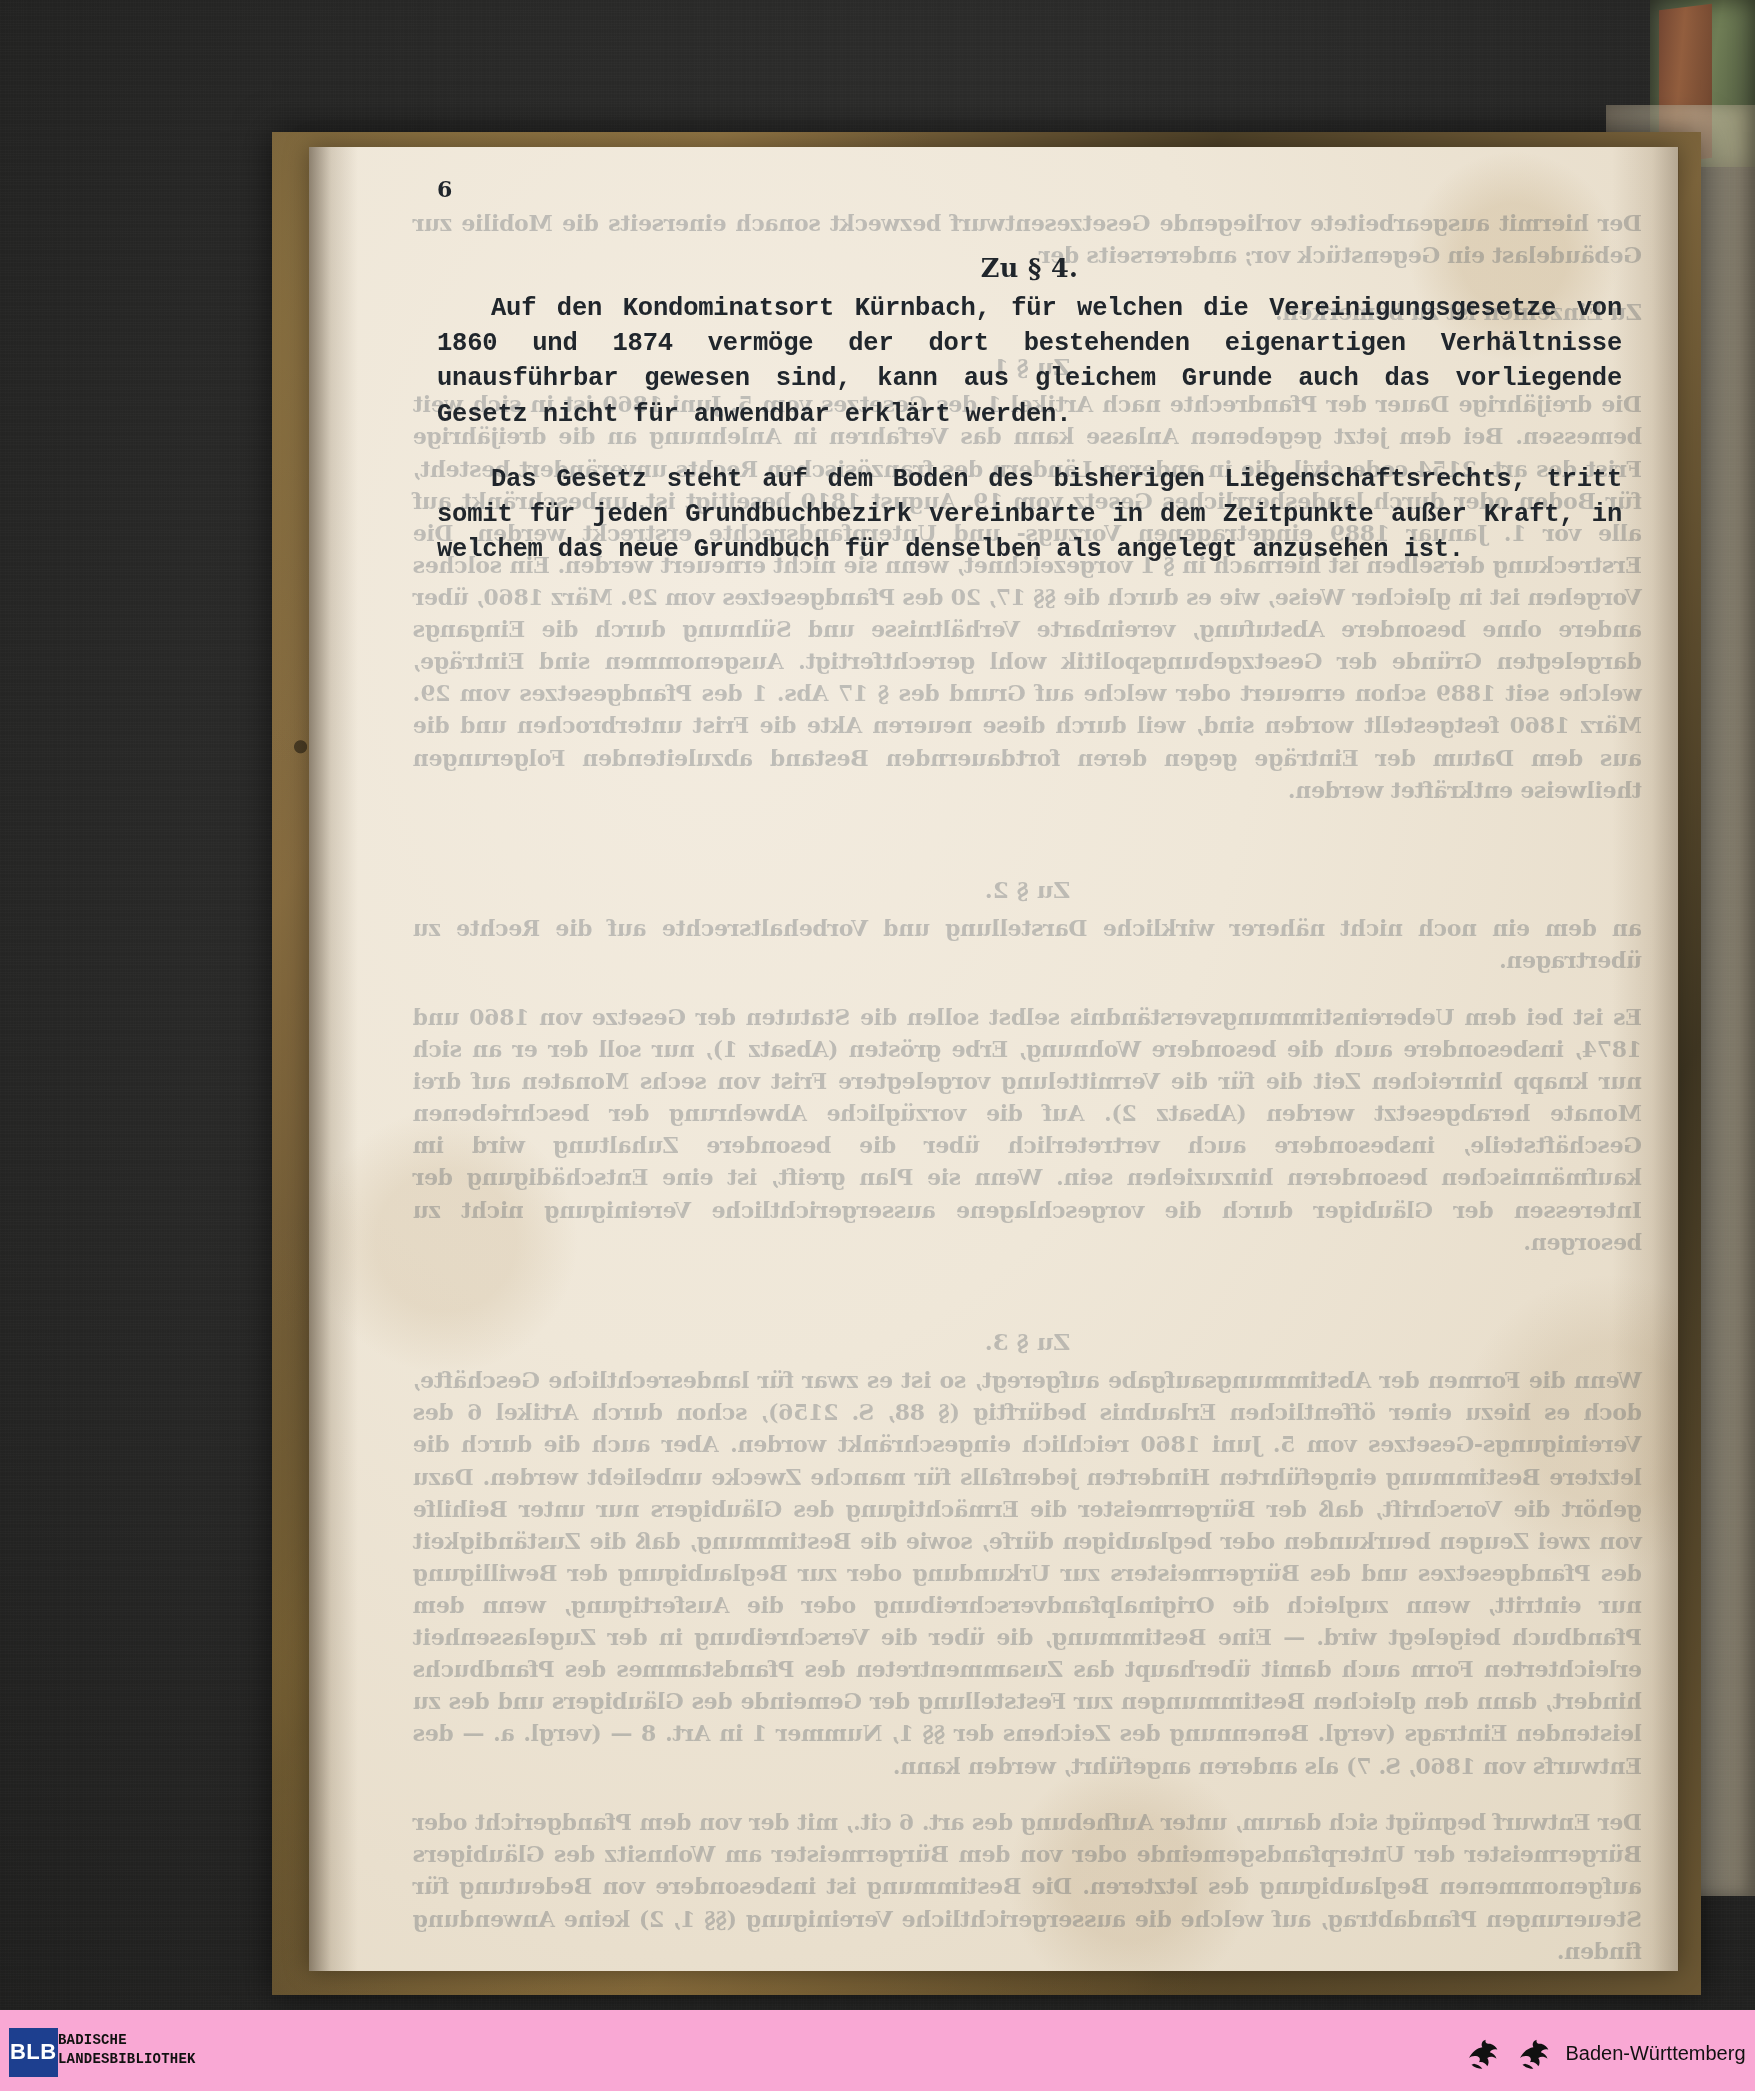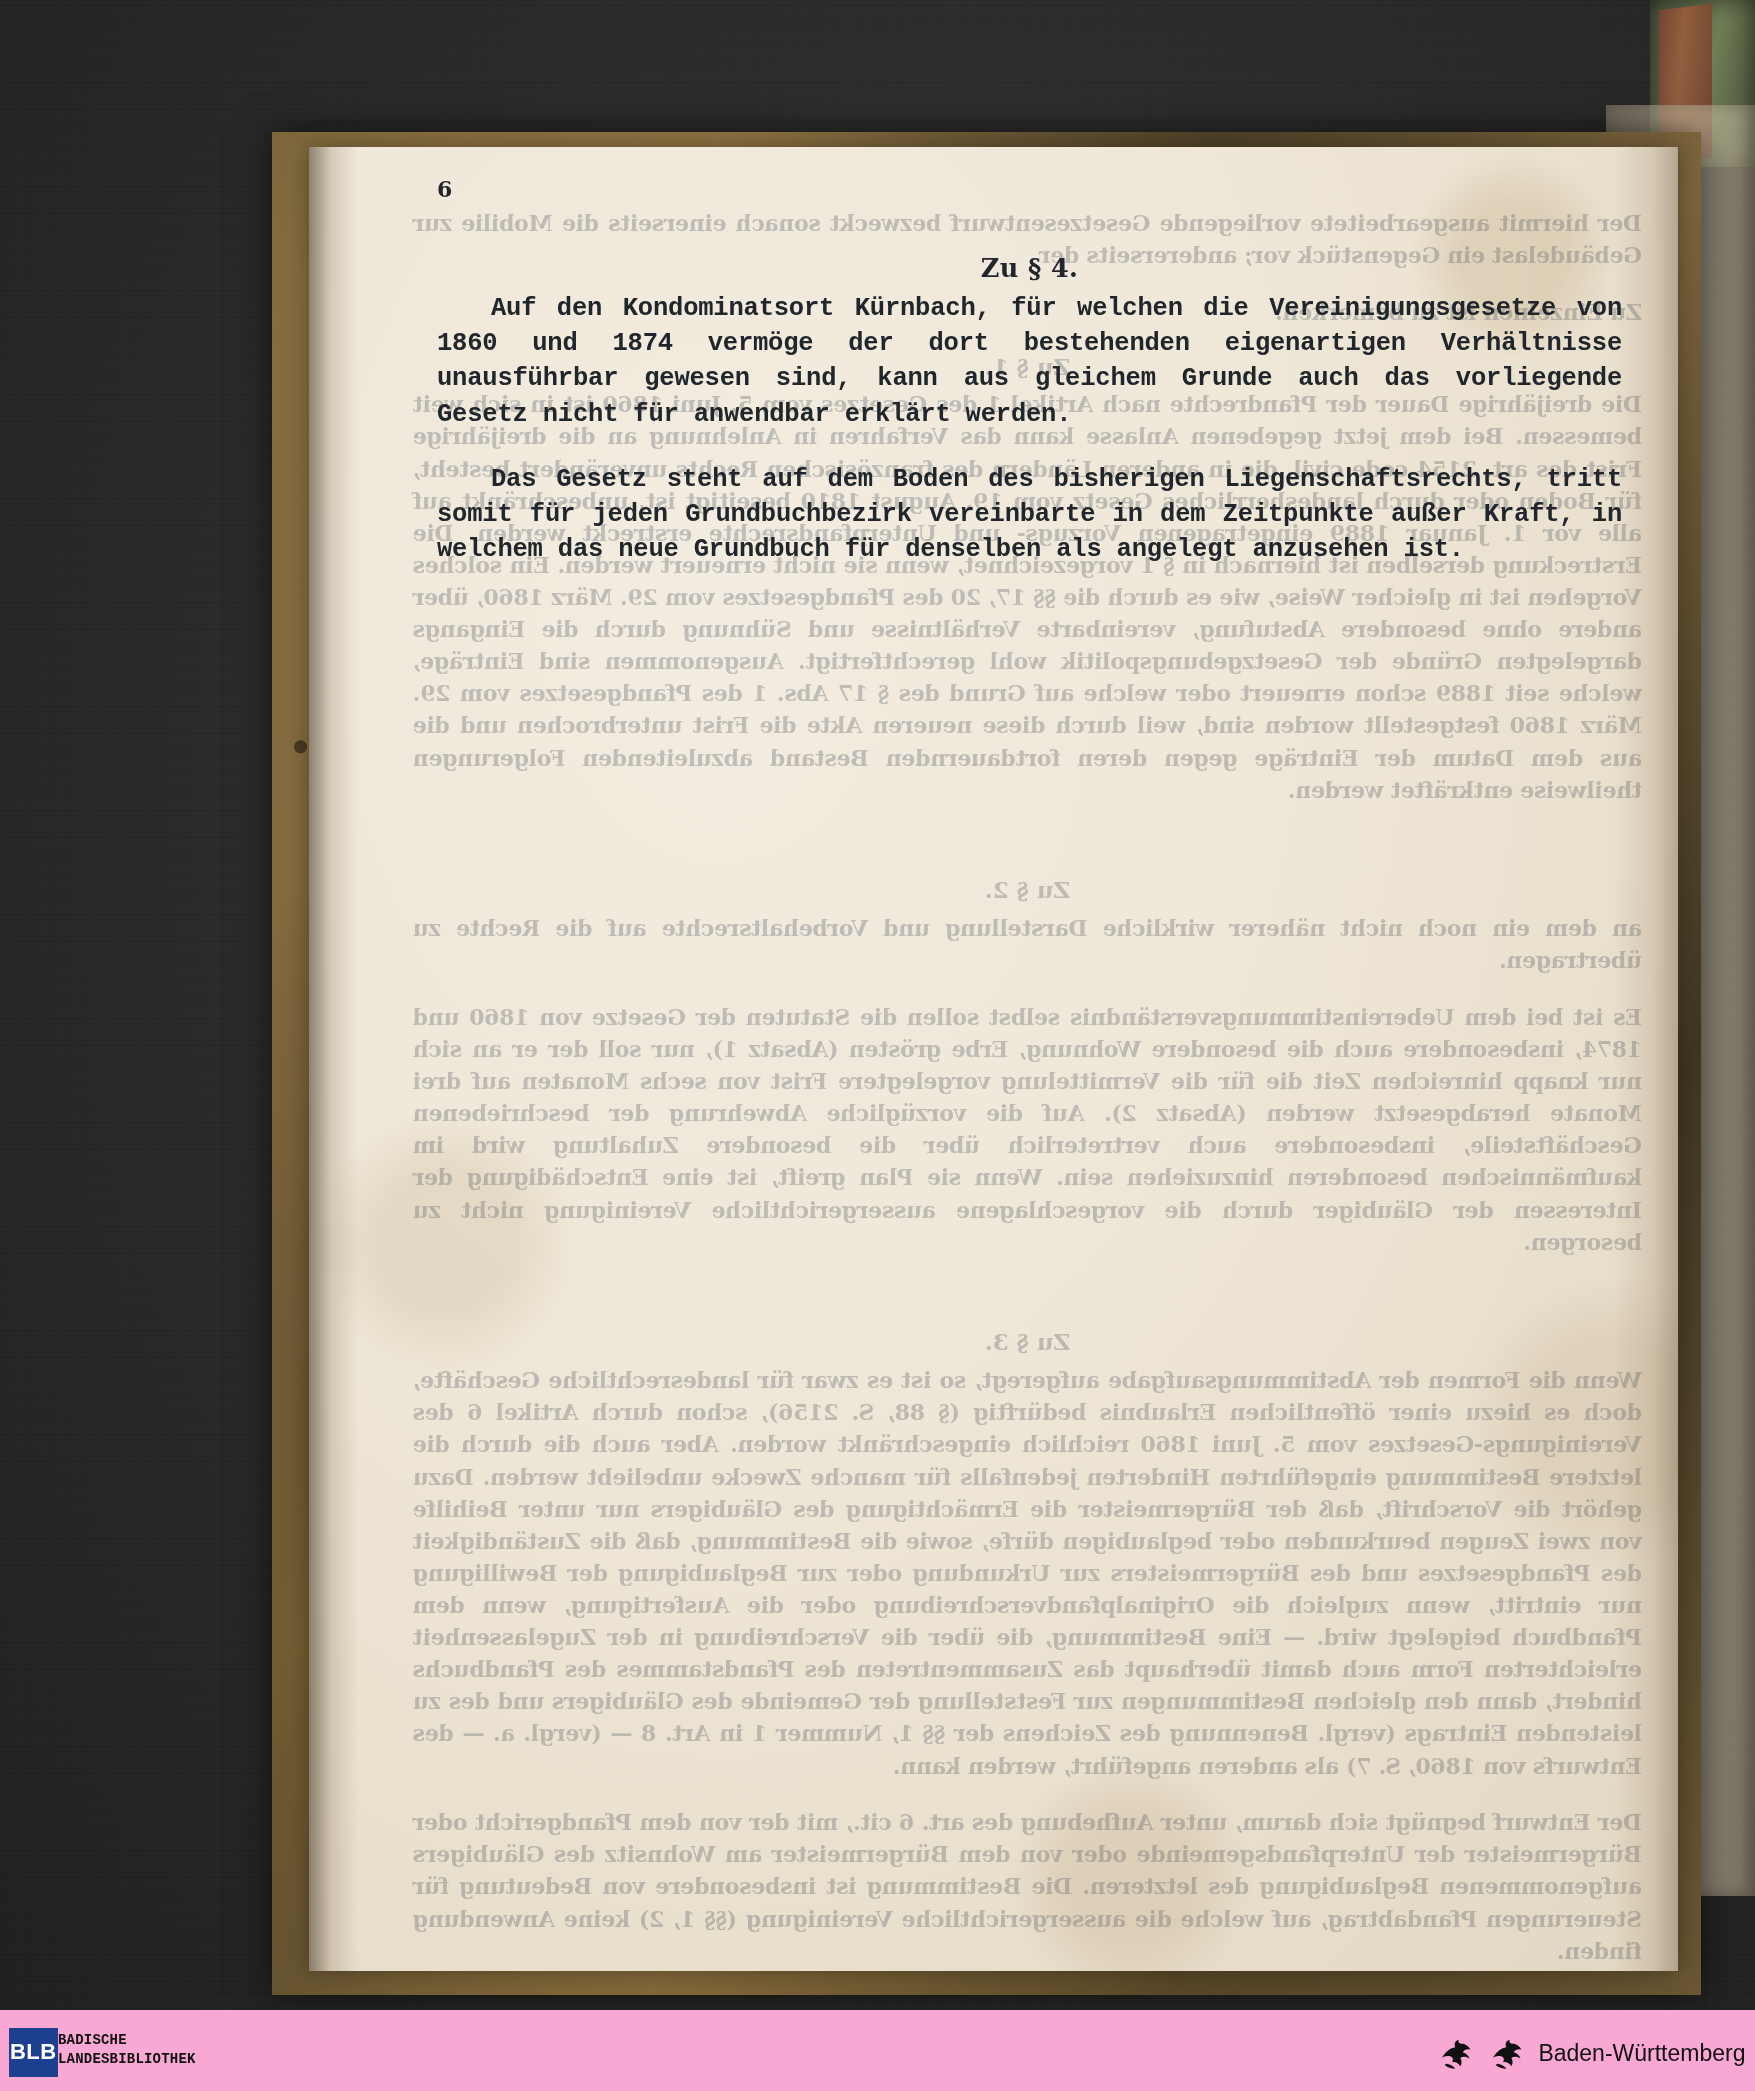--- a/index.html
+++ b/index.html
@@ -221,21 +221,21 @@
   }
   #bw-wordmark {
     position: absolute;
     right: 10.5px; top: 23px;
     display: flex;
     align-items: center;
     gap: 10.5px;
   }
   #bw-wordmark .bw-label {
     font-family: "Liberation Sans", sans-serif;
-    font-size: 23px;
+    font-size: 20px;
     color: #111111;
   }
   .griffin {
     width: 40px; height: 40px;
     display: block;
   }
 </style>
 </head>
 <body>
 

